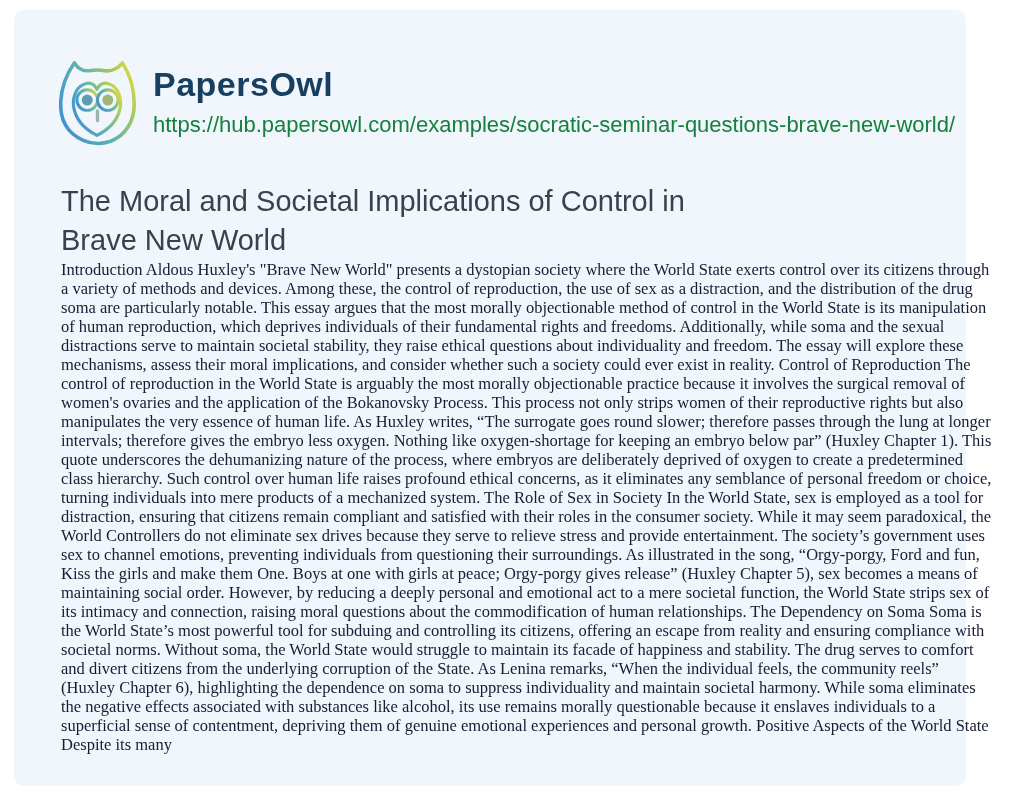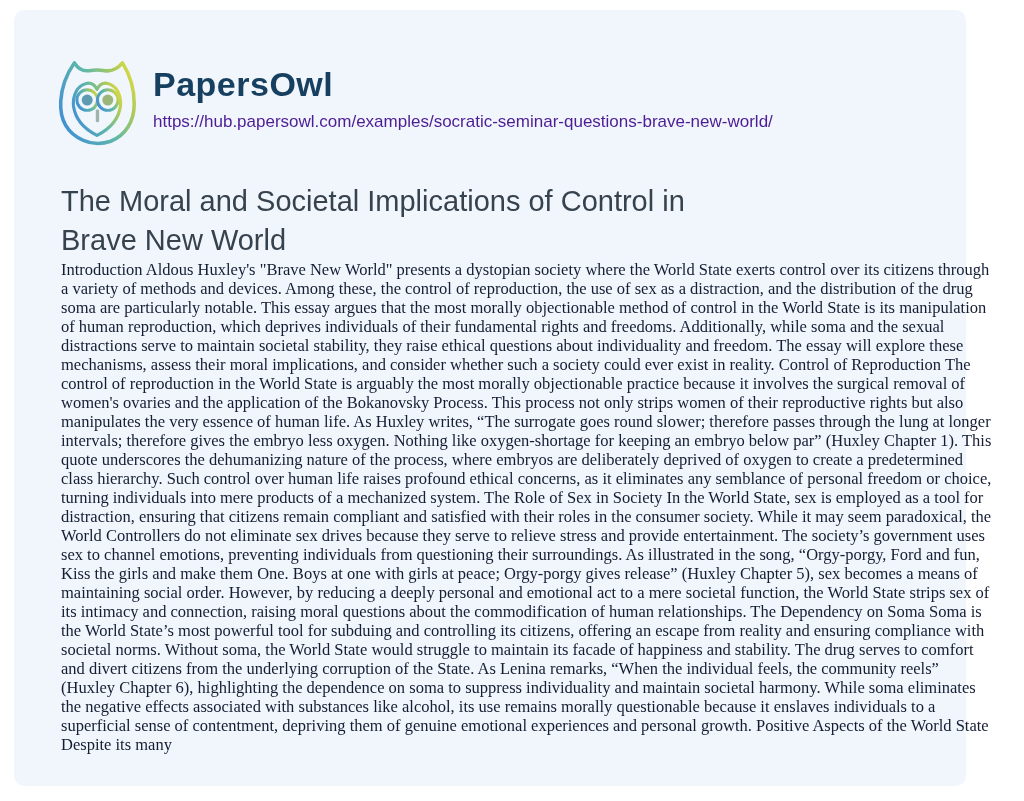--- a/index.html
+++ b/index.html
@@ -25,22 +25,22 @@
   .brand-name {
     font-family: "Liberation Sans", sans-serif;
     font-weight: 700;
     font-size: 34px;
     letter-spacing: 0.5px;
     color: #173f5f;
   }
   .page-url {
     margin-top: 8px;
     font-family: "Liberation Sans", sans-serif;
-    font-size: 17px;
-    color: #4c1d95;
+    font-size: 22px;
+    color: #15803d;
     text-decoration: none;
     display: inline-block;
   }
 
   .doc-title {
     position: absolute;
     left: 47px; top: 172px;
     width: 700px;
     font-family: "Liberation Sans", "DejaVu Sans", sans-serif;
     font-weight: 400;

